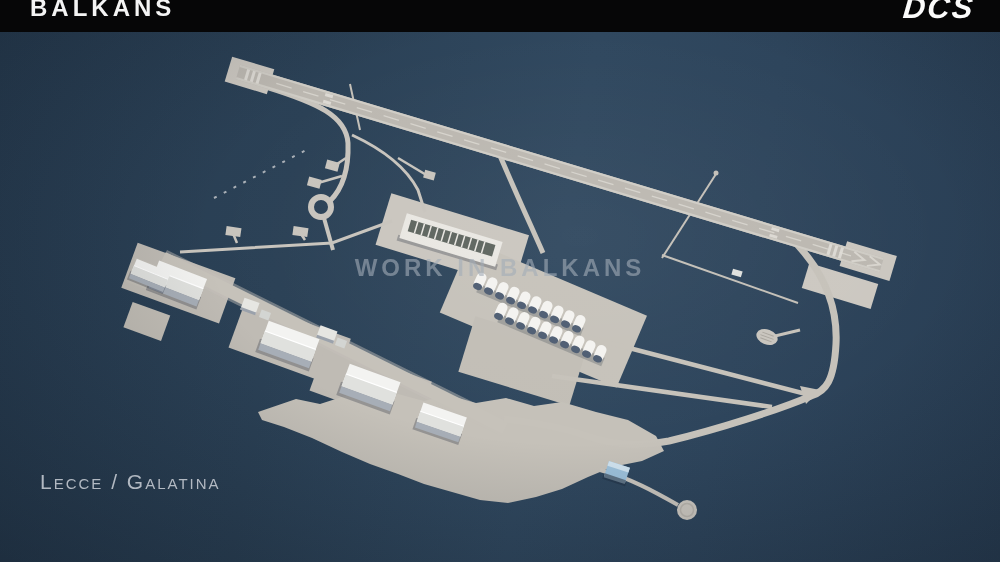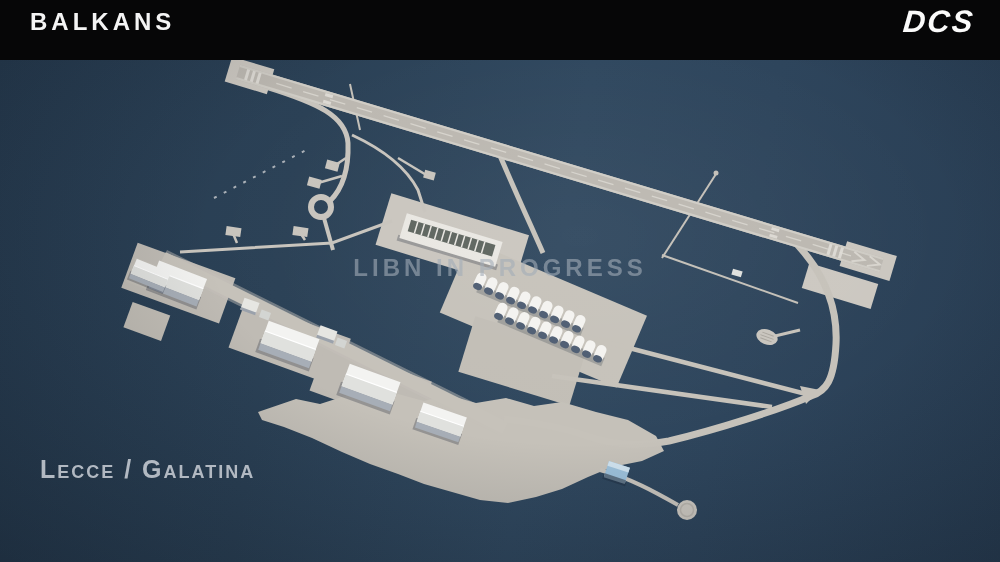--- a/index.html
+++ b/index.html
@@ -7,31 +7,31 @@
     position:relative;width:1000px;height:562px;overflow:hidden;
     font-family:"Liberation Sans",sans-serif;
     background:linear-gradient(100deg,#283d52 0%,#2b4156 30%,#30485f 55%,#2e455c 72%,#293e54 100%);
   }
   .stage::after{
     content:"";position:absolute;inset:0;z-index:2;pointer-events:none;
     background:radial-gradient(ellipse at 58% 42%, rgba(255,255,255,0.045) 0%, rgba(0,0,0,0) 45%, rgba(4,9,16,0.30) 100%);
   }
   .scene{position:absolute;left:0;top:0;z-index:1;}
   .topbar{
-    position:absolute;top:0;left:0;right:0;height:60px;background:#060607;z-index:5;
+    position:absolute;top:0;left:0;right:0;height:32px;background:#060607;z-index:5;
     display:flex;align-items:center;justify-content:space-between;padding:0 26px 16px 30px;box-sizing:border-box;
   }
   .map-title{color:#f4f4f4;font-size:24px;font-weight:bold;letter-spacing:4px;}
   .brand{color:#fbfbfb;font-size:31px;font-weight:bold;font-style:italic;letter-spacing:2px;transform:skewX(-5deg);}
   .watermark{
     position:absolute;left:0;right:0;top:254px;z-index:3;text-align:center;
     font-size:24px;font-weight:bold;letter-spacing:4px;color:#a3adb8;opacity:.60;
   }
-  .af-label{position:absolute;left:40px;top:454px;z-index:4;color:#b2b9c2;font-weight:bold;
-    font-size:25px;letter-spacing:2px;line-height:31px;}
+  .af-label{position:absolute;left:40px;top:466px;z-index:4;color:#b2b9c2;font-weight:normal;
+    font-size:21px;letter-spacing:2px;line-height:31px;}
   .af-name,.af-icao{font-variant:small-caps;}
 </style>
 </head>
 <body>
 
 <div class="stage">
 
   <svg class="scene" width="1000" height="562" viewBox="0 0 1000 562" xmlns="http://www.w3.org/2000/svg">
     <defs>
       <g id="shelter">
@@ -221,21 +221,21 @@
         </g>
       <g transform="translate(617,472) rotate(18)">
         <rect x="-12" y="6" width="24" height="5" fill="rgba(24,34,50,0.3)"></rect>
         <rect x="-11" y="-8" width="22" height="16" fill="#9cc0da"></rect>
         <rect x="-11" y="-8" width="22" height="5" fill="#cfe2ef"></rect>
         <rect x="-11" y="5" width="22" height="4" fill="#5e7284"></rect>
       </g>
     </g>
   </svg>
 
-  <div class="watermark">LIBN IN PROGRESS</div>
+  <div class="watermark">WORK IN BALKANS</div>
 
   <div class="topbar">
     <div class="map-title">BALKANS</div>
     <div class="brand">DCS</div>
   </div>
 
   <div class="af-label">
     <div class="af-name">Lecce / Galatina</div>
   </div>
 

